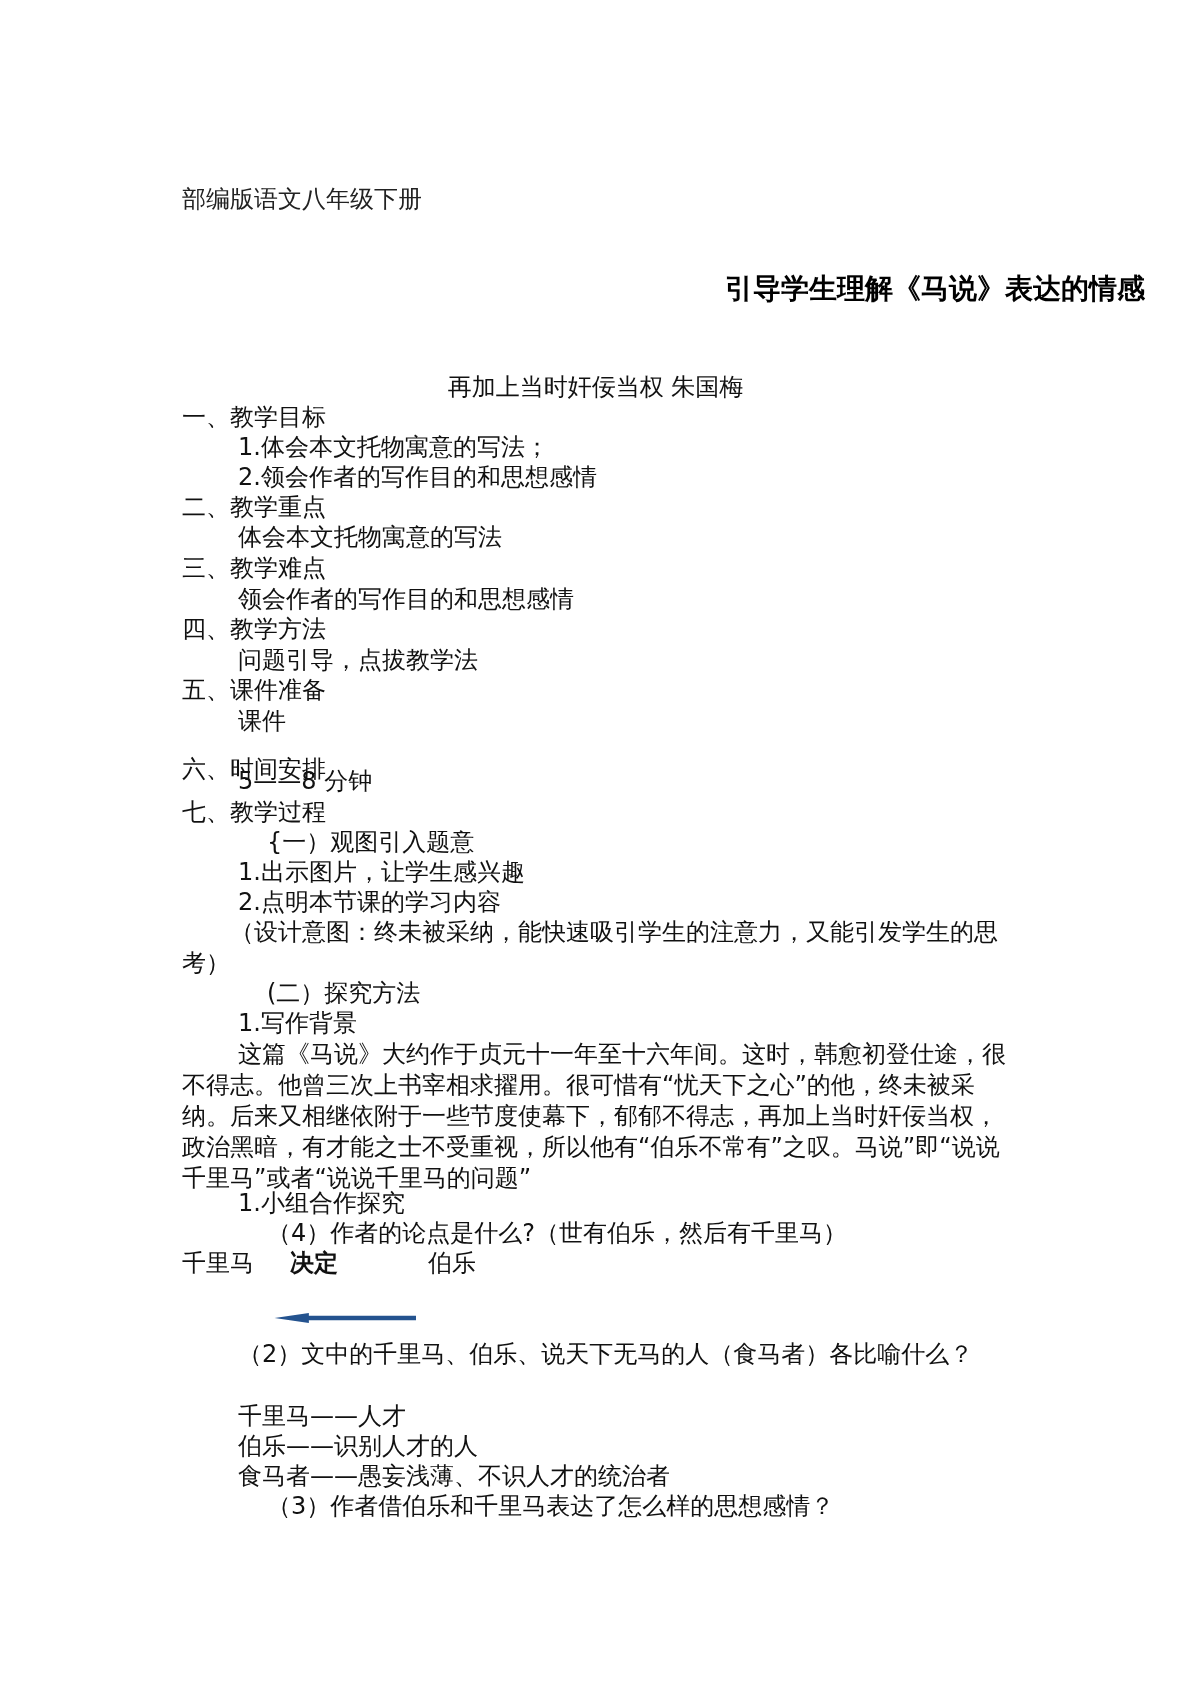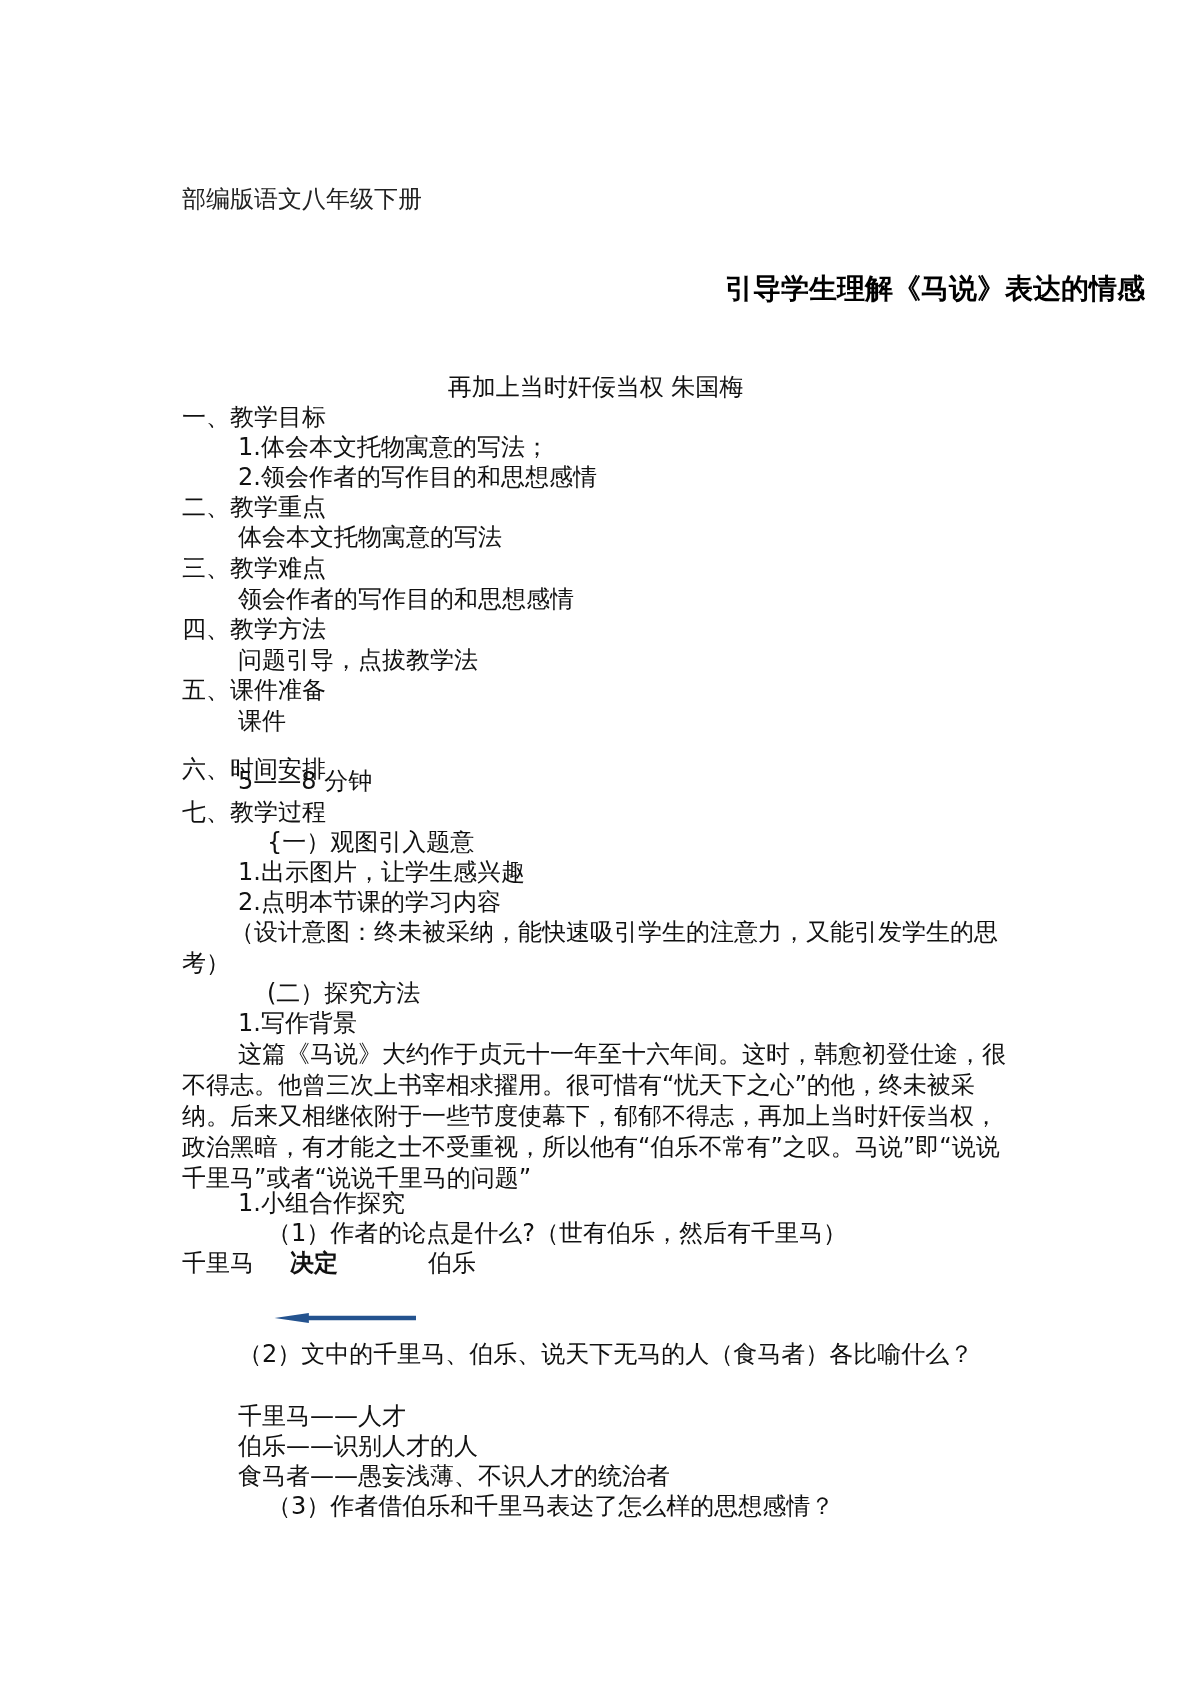--- a/index.html
+++ b/index.html
@@ -48,21 +48,21 @@
   <div class="line ind2" style="top:827px">{一）观图引入题意</div>
   <div class="line ind" style="top:857px">1.出示图片，让学生感兴趣</div>
   <div class="line ind" style="top:887px">2.点明本节课的学习内容</div>
   <div class="line wide" style="top:917px; text-indent:48px;">（设计意图：终未被采纳，能快速吸引学生的注意力，又能引发学生的思考）</div>
 
   <div class="line ind2" style="top:978px">(二）探究方法</div>
   <div class="line ind" style="top:1008px">1.写作背景</div>
   <div class="line wide" style="top:1039px">这篇《马说》大约作于贞元十一年至十六年间。这时，韩愈初登仕途，很不得志。他曾三次上书宰相求擢用。很可惜有“忧天下之心”的他，终未被采纳。后来又相继依附于一些节度使幕下，郁郁不得志，再加上当时奸佞当权，政治黑暗，有才能之士不受重视，所以他有“伯乐不常有”之叹。马说”即“说说千里马”或者“说说千里马的问题”</div>
 
   <div class="line ind" style="top:1188px">1.小组合作探究</div>
-  <div class="line ind2" style="top:1218px">（1）作者的论点是什么?（世有伯乐，然后有千里马）</div>
+  <div class="line ind2" style="top:1218px">（4）作者的论点是什么?（世有伯乐，然后有千里马）</div>
 
   <div class="line" style="left:182px; top:1248px;">千里马</div>
   <div class="line" style="left:290px; top:1248px;font-weight:bold;">决定</div>
   <div class="line" style="left:428px; top:1248px;">伯乐</div>
 
   <svg class="arrow" style="left:246px; top:1313px;" width="200" height="14" viewBox="0 0 200 14">
     <polygon points="0,7 48,0 48,4 198,4 198,10 48,10 48,14" fill="#24538f"></polygon>
   </svg>
 
   <div class="line wide" style="top:1339px">（2）文中的千里马、伯乐、说天下无马的人（食马者）各比喻什么？</div>

